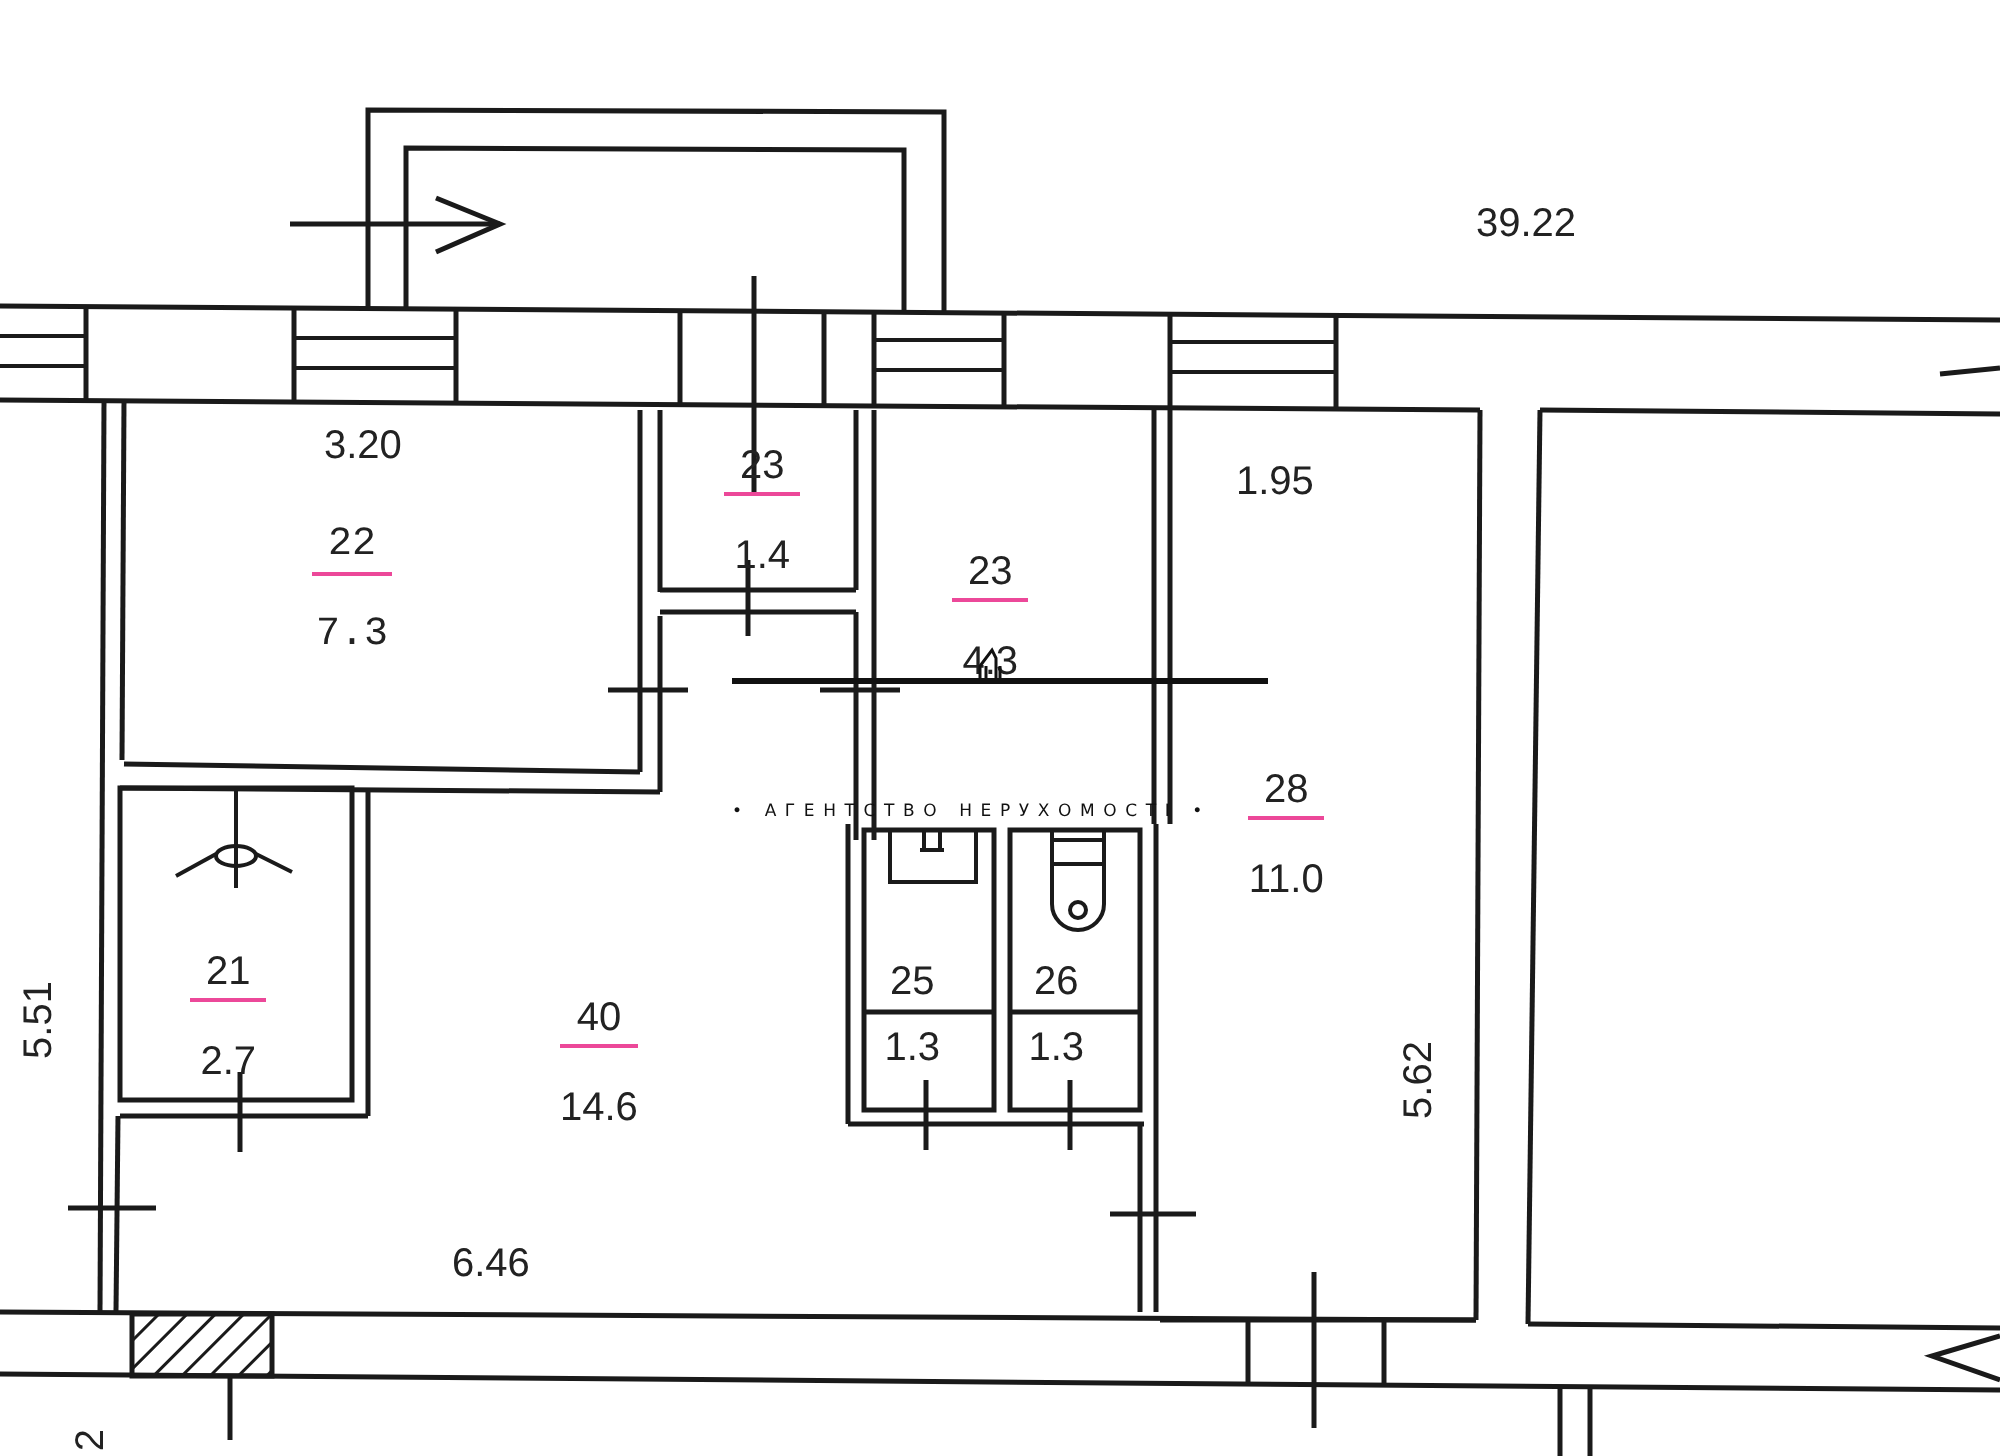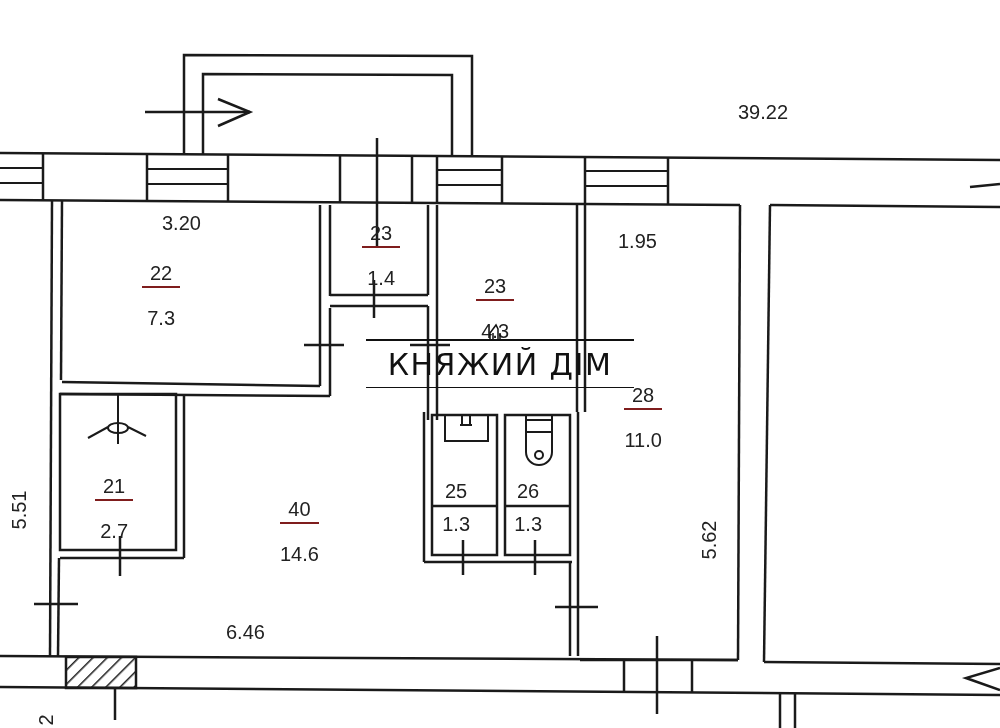--- a/index.html
+++ b/index.html
@@ -1,20 +1,20 @@
 <!DOCTYPE html>
 <html><head>
 <meta charset="utf-8">
 <style>
   html, body { margin:0; padding:0; background:#ffffff; }
   body { width:1000px; height:728px; overflow:hidden; position:relative; font-family:"Liberation Sans", sans-serif; }
   #plan { position:absolute; left:0; top:0; width:1000px; height:728px; }
   .lbl { position:absolute; color:#222; font-size:20px; font-family:"Liberation Sans", sans-serif; line-height:1; }
   .room { position:absolute; text-align:center; color:#222; font-size:20px; font-family:"Liberation Sans", sans-serif; }
-  .room .num { display:block; padding:0 8px 2px; border-bottom:2px solid #7f1d1d; line-height:22px; }
+  .room .num { display:block; padding:0 8px 2px; border-bottom:2px solid #ec4899; line-height:22px; }
   .room .area { display:block; line-height:24px; padding-top:18px; }
   .vert { transform:rotate(-90deg); transform-origin:center center; }
   #logo { position:absolute; left:366px; top:339px; width:268px; }
   #logo .rule { height:1.5px; background:#111; }
   #logo .name { font-family:"DejaVu Sans", sans-serif; font-size:30px; letter-spacing:1.5px; color:#111; text-align:center; line-height:40px; margin:4px 0 2px; font-weight:normal; }
   #logo .tag { position:absolute; left:0; top:62px; width:330px; font-family:"DejaVu Sans", sans-serif; font-size:8.5px; letter-spacing:4.3px; color:#111; white-space:nowrap; }
 </style>
 </head>
 <body>
 
@@ -157,21 +157,21 @@
 </svg>
 
 <div class="lbl" style="left:738px;top:102px;">39.22</div>
 <div class="lbl" style="left:162px;top:213px;">3.20</div>
 <div class="lbl" style="left:618px;top:231px;">1.95</div>
 <div class="lbl vert" style="left:0px;top:500px;">5.51</div>
 <div class="lbl vert" style="left:690px;top:530px;">5.62</div>
 <div class="lbl" style="left:226px;top:622px;">6.46</div>
 <div class="lbl vert" style="left:40px;top:710px;">2</div>
 
-<div class="room" style="left:142px;top:262px;">
+<div class="room" style="left:156px;top:262px;font-family:Liberation Mono, monospace;">
   <span class="num">22</span>
   <span class="area">7.3</span>
 </div>
 <div class="room" style="left:362px;top:222px;">
   <span class="num">23</span>
   <span class="area">1.4</span>
 </div>
 <div class="room" style="left:476px;top:275px;">
   <span class="num">23</span>
   <span class="area">4.3</span>
@@ -195,15 +195,15 @@
 <div class="room" style="left:624px;top:384px;">
   <span class="num">28</span>
   <span class="area">11.0</span>
 </div>
 
 <div id="logo">
   <svg width="20" height="16" style="position:absolute;left:120px;top:-16px;" viewBox="0 0 20 16">
     <path d="M4,16 L4,10 L10,2 L12,6 L12,16 M7,16 L7,10 M14,16 L14,10" stroke="#111" stroke-width="1.5" fill="none"></path>
   </svg>
   <div class="rule"></div>
-  <div class="name">КНЯЖИЙ ДІМ</div>
   <div class="rule"></div>
+  <div class="tag">• АГЕНТСТВО НЕРУХОМОСТІ •</div>
 </div>
 
 </body></html>

